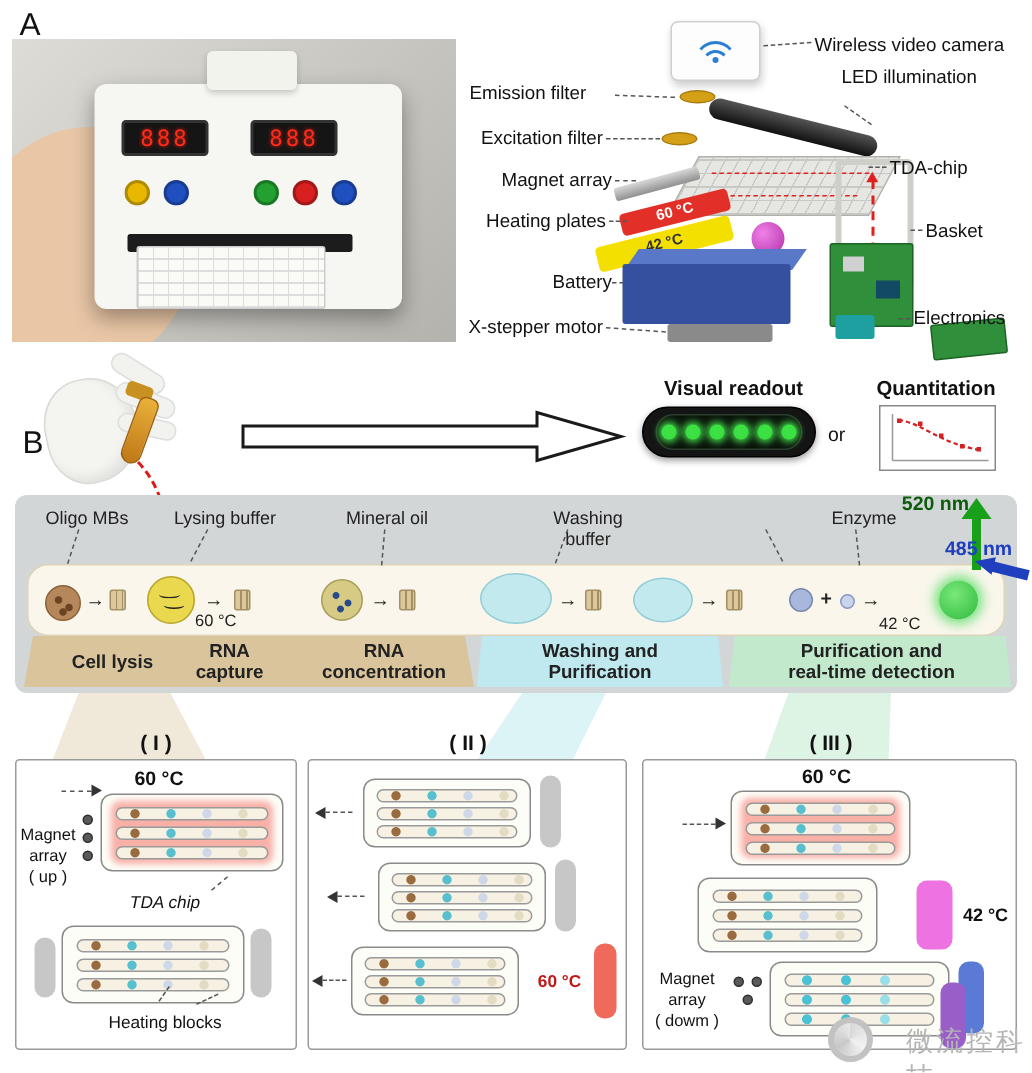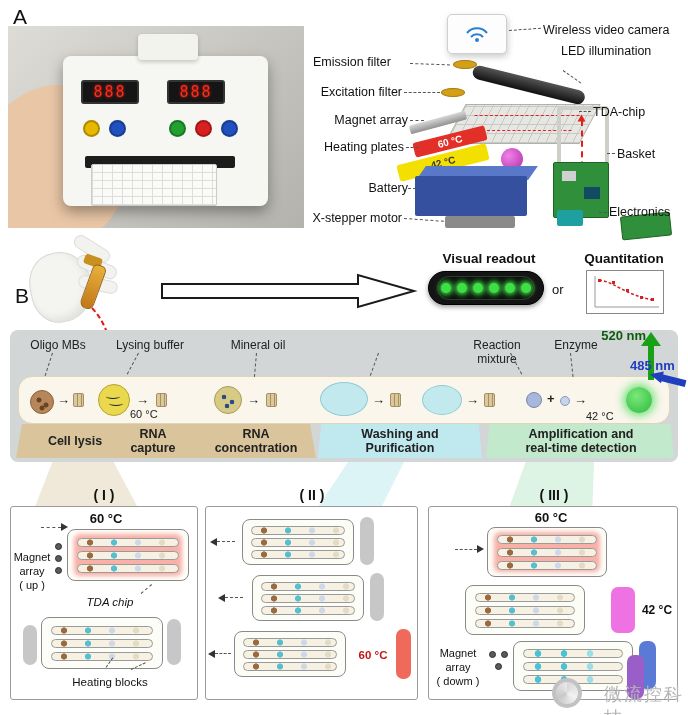--- a/index.html
+++ b/index.html
@@ -173,21 +173,21 @@
 
     <div class="band" style="left:6px;width:300px;background:#d9c49c;"></div>
     <div class="band" style="left:308px;width:164px;background:#bfe9ef;"></div>
     <div class="band" style="left:476px;width:188px;background:#c2e9cc;"></div>
 
     <div class="abs" style="left:8px;top:46px;width:652px;height:48px;background:#faf6ec;border:1px solid #ded4b8;border-radius:14px;"></div>
 
     <div class="reagent" style="left:8px;width:80px;">Oligo MBs</div>
     <div class="reagent" style="left:100px;width:80px;">Lysing buffer</div>
     <div class="reagent" style="left:208px;width:80px;">Mineral oil</div>
-    <div class="reagent" style="left:442px;width:90px;">Reaction mixture</div>
+    <div class="reagent" style="left:342px;width:80px;">Washing buffer</div>
     <div class="reagent" style="left:531px;width:70px;">Enzyme</div>
     <div class="dlv" style="left:42px;top:23px;height:24px;transform:rotate(18deg);"></div>
     <div class="dlv" style="left:128px;top:23px;height:24px;transform:rotate(28deg);"></div>
     <div class="dlv" style="left:246px;top:23px;height:24px;transform:rotate(5deg);"></div>
     <div class="dlv" style="left:368px;top:23px;height:24px;transform:rotate(20deg);"></div>
     <div class="dlv" style="left:500px;top:23px;height:24px;transform:rotate(-28deg);"></div>
     <div class="dlv" style="left:560px;top:23px;height:24px;transform:rotate(-6deg);"></div>
 
     <div class="abs" style="left:20px;top:60px;width:24px;height:24px;border-radius:50%;background:#b5875a;border:1px solid #8a6238;background-image:radial-gradient(circle at 8px 9px,#6b4423 0 2.2px,transparent 2.8px),radial-gradient(circle at 15px 14px,#6b4423 0 2.2px,transparent 2.8px),radial-gradient(circle at 11px 17px,#6b4423 0 2.2px,transparent 2.8px);"></div>
     <span class="sarr" style="left:47px;top:62px;">→</span>
@@ -224,21 +224,21 @@
     </div>
     <div class="abs" style="left:620px;top:28px;width:50px;font-weight:bold;font-size:13px;color:#1f3fbf;">485 nm</div>
 
     <div class="stage-label" style="left:20px;top:104px;width:90px;">Cell lysis</div>
     <div class="stage-label pre" style="left:108px;top:97px;width:70px;">RNA
 capture</div>
     <div class="stage-label pre" style="left:196px;top:97px;width:100px;">RNA
 concentration</div>
     <div class="stage-label pre" style="left:330px;top:97px;width:120px;">Washing and
 Purification</div>
-    <div class="stage-label pre" style="left:496px;top:97px;width:150px;">Amplification and
+    <div class="stage-label pre" style="left:496px;top:97px;width:150px;">Purification and
 real-time detection</div>
   </div>
 
   <div class="subtitle" style="left:78px;top:487px;width:52px;">( I )</div>
   <div class="subtitle" style="left:284px;top:487px;width:56px;">( II )</div>
   <div class="subtitle" style="left:526px;top:487px;width:56px;">( III )</div>
 
   <div class="subbox" style="left:10px;top:506px;width:188px;height:194px;">
     <div class="temp-bold" style="left:70px;top:4px;width:50px;">60 °C</div>
     <div class="dl" style="left:30px;top:20px;width:20px;"></div>

